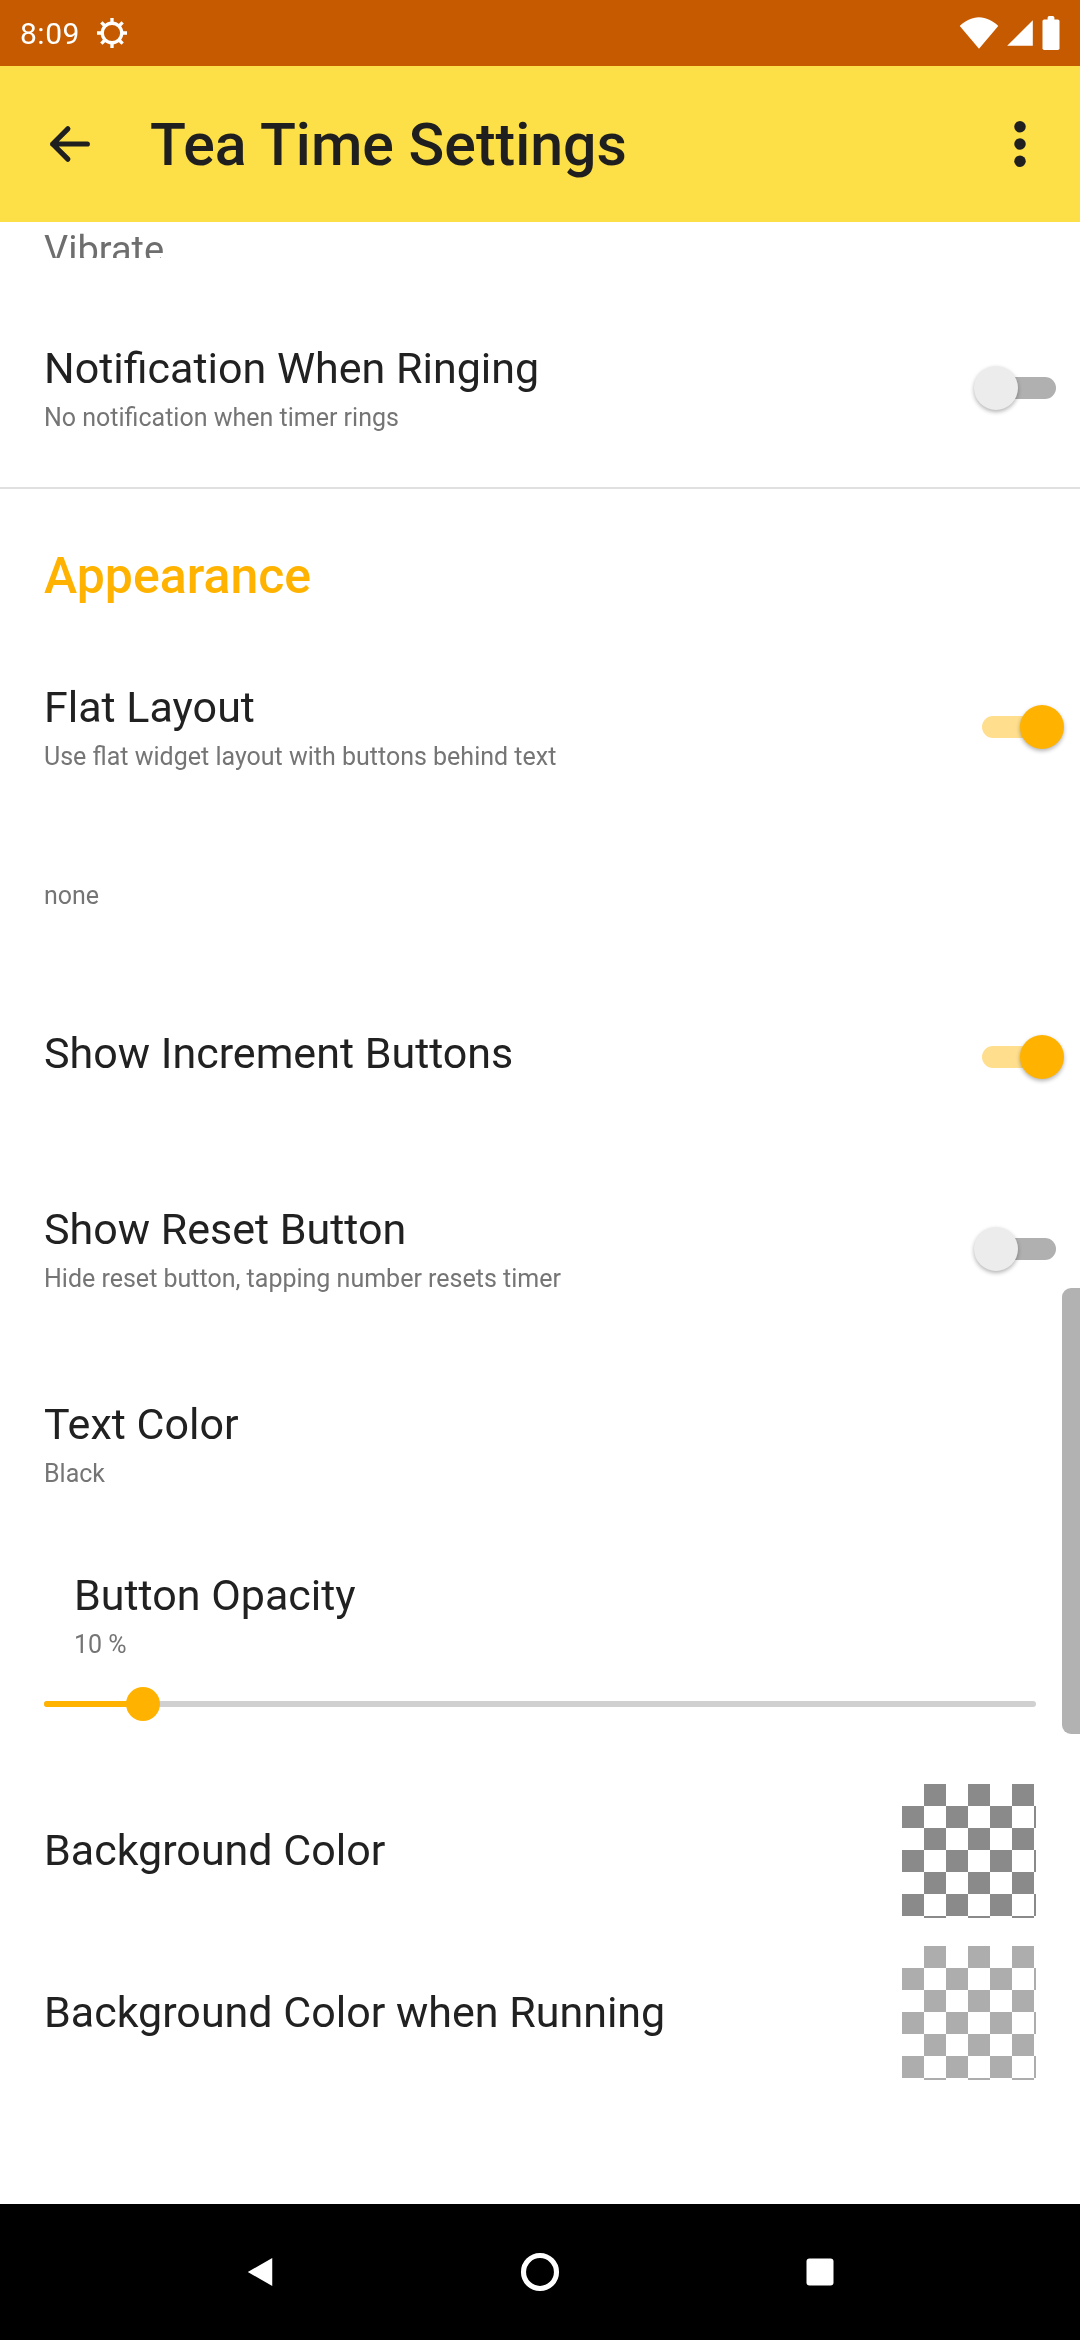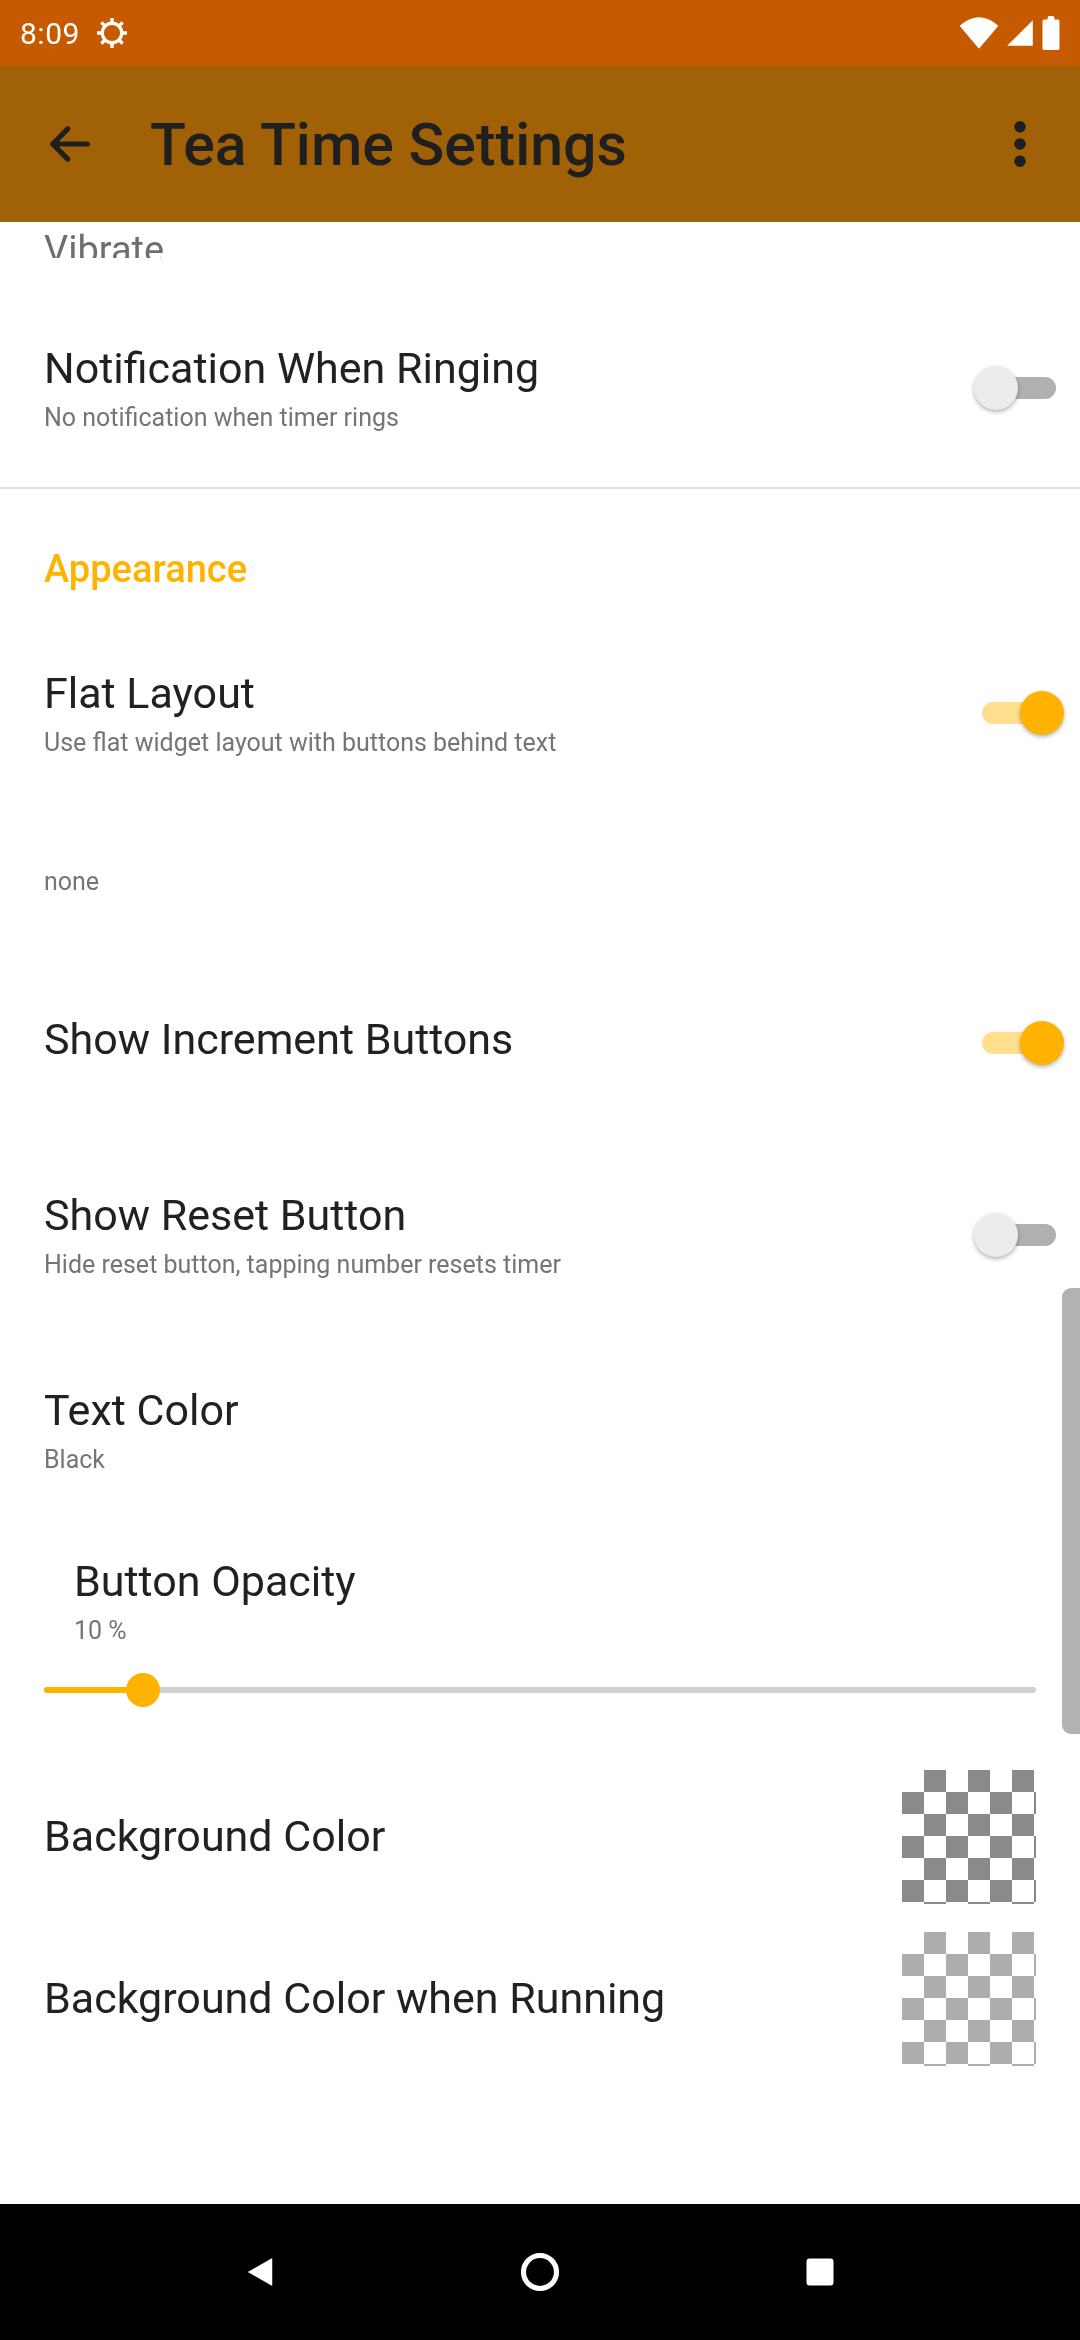--- a/index.html
+++ b/index.html
@@ -54,21 +54,21 @@
       gap: 4px;
     }
 
     .status-right svg, .status-left svg {
       display: block;
     }
 
     
     .app-bar {
       height: 156px;
-      background: #a16207;
+      background: #fde047;
       display: flex;
       align-items: center;
       padding: 0 20px;
     }
 
     .app-bar .back-btn {
       width: 100px;
       height: 100px;
       display: flex;
       align-items: center;
@@ -155,21 +155,21 @@
     }
 
     .section-divider {
       height: 2px;
       background: #e0e0e0;
       width: 100%;
     }
 
     .section-header {
       padding: 58px 44px 18px 44px;
-      font-size: 38px;
+      font-size: 50px;
       font-weight: 500;
       color: #ffb300;
     }
 
     
     .toggle {
       position: relative;
       width: 90px;
       height: 50px;
       flex-shrink: 0;

